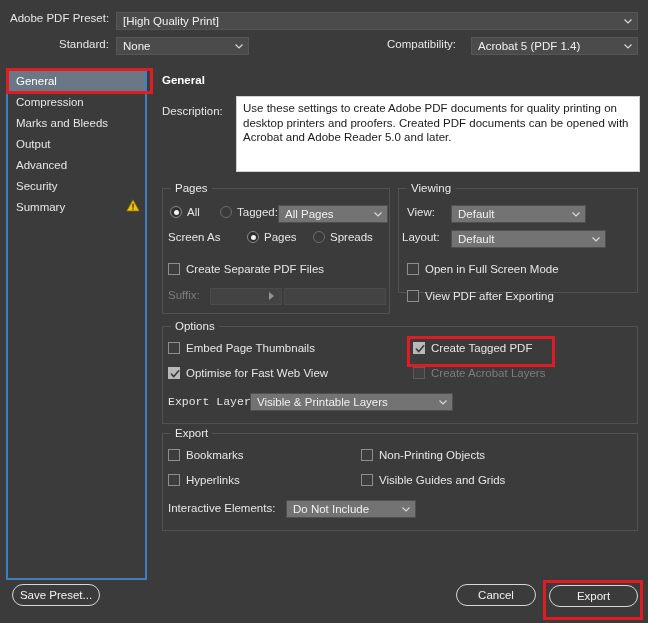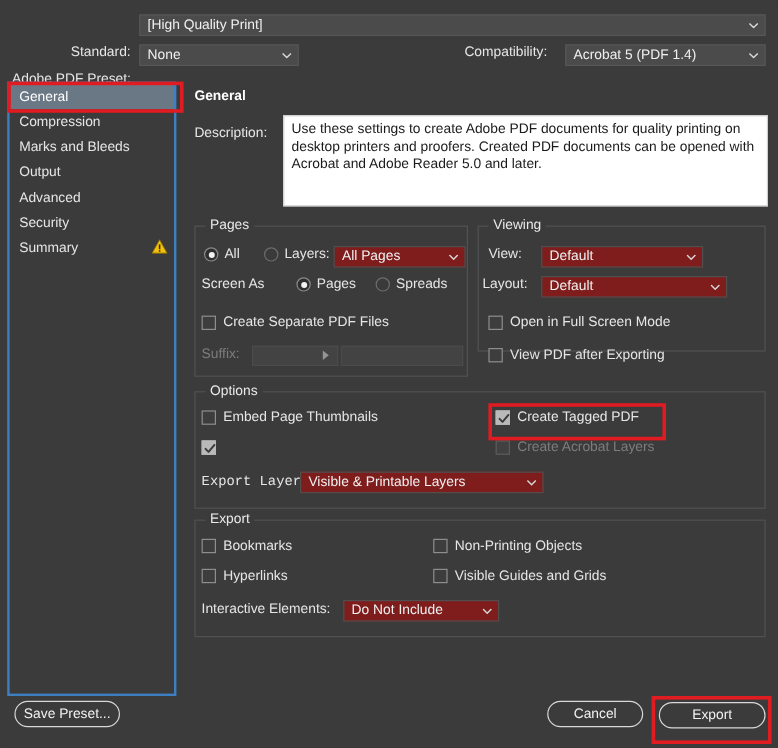--- a/index.html
+++ b/index.html
@@ -37,21 +37,21 @@
     box-sizing: border-box;
     display: flex;
     align-items: center;
     padding: 0 6px;
     color: #f0f0f0;
     font-size: 11.5px;
     position: relative;
     white-space: nowrap;
     overflow: hidden;
   }
-  .field.dark { background: #7f1d1d; border-color: #4f4f4f; align-items: center; }
+  .field.dark { background: #737373; border-color: #4f4f4f; align-items: center; }
   .field .caret {
     position: absolute;
     right: 6px; top: 50%;
     margin-top: -2px;
     width: 7px; height: 4px;
   }
   .caret svg { display: block; }
 
   
   .sidebar {
@@ -195,21 +195,21 @@
     border-bottom: 4px solid transparent;
   }
 </style>
 </head>
 <body>
 
 <div class="dialog">
 
   <div class="top-area">
 
-    <div class="row" style="left:10px; top:12px;margin-top:48px;">
+    <div class="row" style="left:10px; top:12px;">
       <span class="lbl">Adobe PDF Preset:</span>
     </div>
     <div class="field" style="position:absolute; left:116px; top:12px; width:522px;">
       <span>[High Quality Print]</span>
       <span class="caret">
         <svg width="8" height="5" viewBox="0 0 8 5">
             <path d="M0.5 0.5 L4 4 L7.5 0.5" fill="none" stroke="#d8d8d8" stroke-width="1.2"></path>
           </svg>
       </span>
     </div>
@@ -281,21 +281,21 @@
     <div class="group" style="left:4px; top:120px; width:228px; height:126px;">
       <span class="glabel">Pages</span>
     </div>
 
     <div class="ctl" style="left:12px; top:138px;">
       <span class="radio on"></span>
       <span class="lbl">All</span>
     </div>
     <div class="ctl" style="left:62px; top:138px;">
       <span class="radio"></span>
-      <span class="lbl">Layers:</span>
+      <span class="lbl">Tagged:</span>
     </div>
     <div class="field dark" style="position:absolute; left:120px; top:137px; width:110px;">
       <span>All Pages</span>
       <span class="caret">
         <svg width="8" height="5" viewBox="0 0 8 5">
             <path d="M0.5 0.5 L4 4 L7.5 0.5" fill="none" stroke="#d8d8d8" stroke-width="1.2"></path>
           </svg>
       </span>
     </div>
 
@@ -376,20 +376,21 @@
       </span>
       <span class="lbl">Create Tagged PDF</span>
     </div>
 
     <div class="ctl" style="left:10px; top:299px;">
       <span class="cbox on">
         <svg width="10" height="10" viewBox="0 0 10 10">
             <path d="M1.3 5 L3.8 7.6 L8.7 1.8" fill="none" stroke="#3a3a3a" stroke-width="1.6" stroke-linecap="round" stroke-linejoin="round"></path>
           </svg>
       </span>
+      <span class="lbl">Optimise for Fast Web View</span>
     </div>
     <div class="ctl" style="left:255px; top:299px;">
       <span class="cbox dis"></span>
       <span class="lbl dis-txt">Create Acrobat Layers</span>
     </div>
 
     <div class="ctl" style="left:10px; top:327px;font-family:Liberation Mono, monospace;">
       <span class="lbl">Export Layers:</span>
     </div>
     <div class="field dark" style="position:absolute; left:92px; top:325px; width:203px;">

